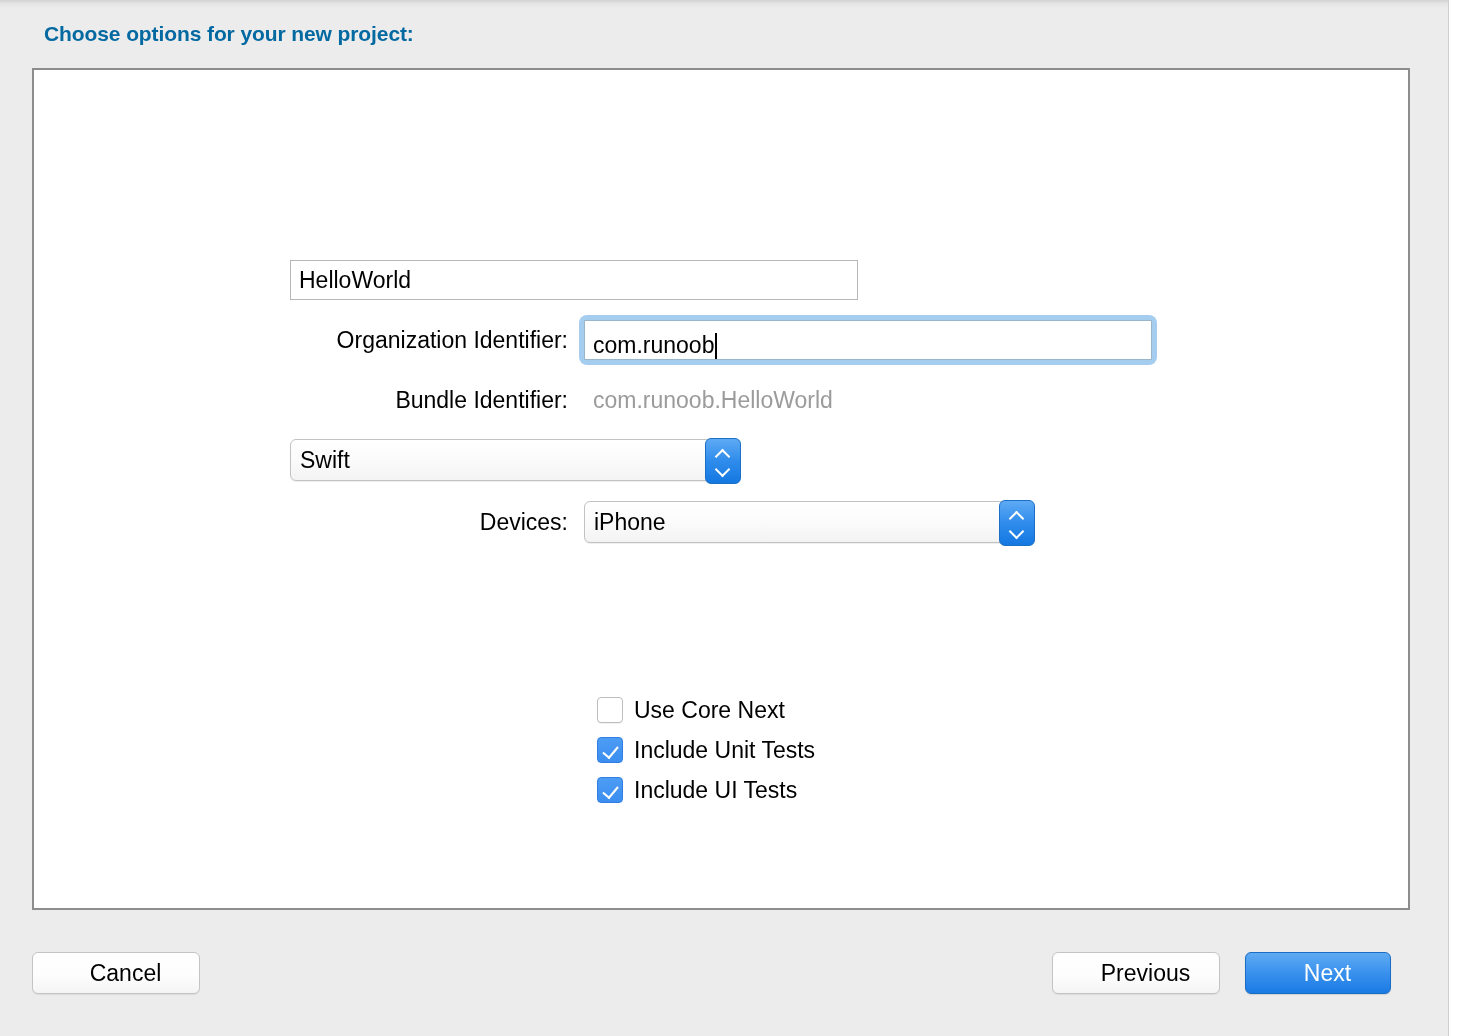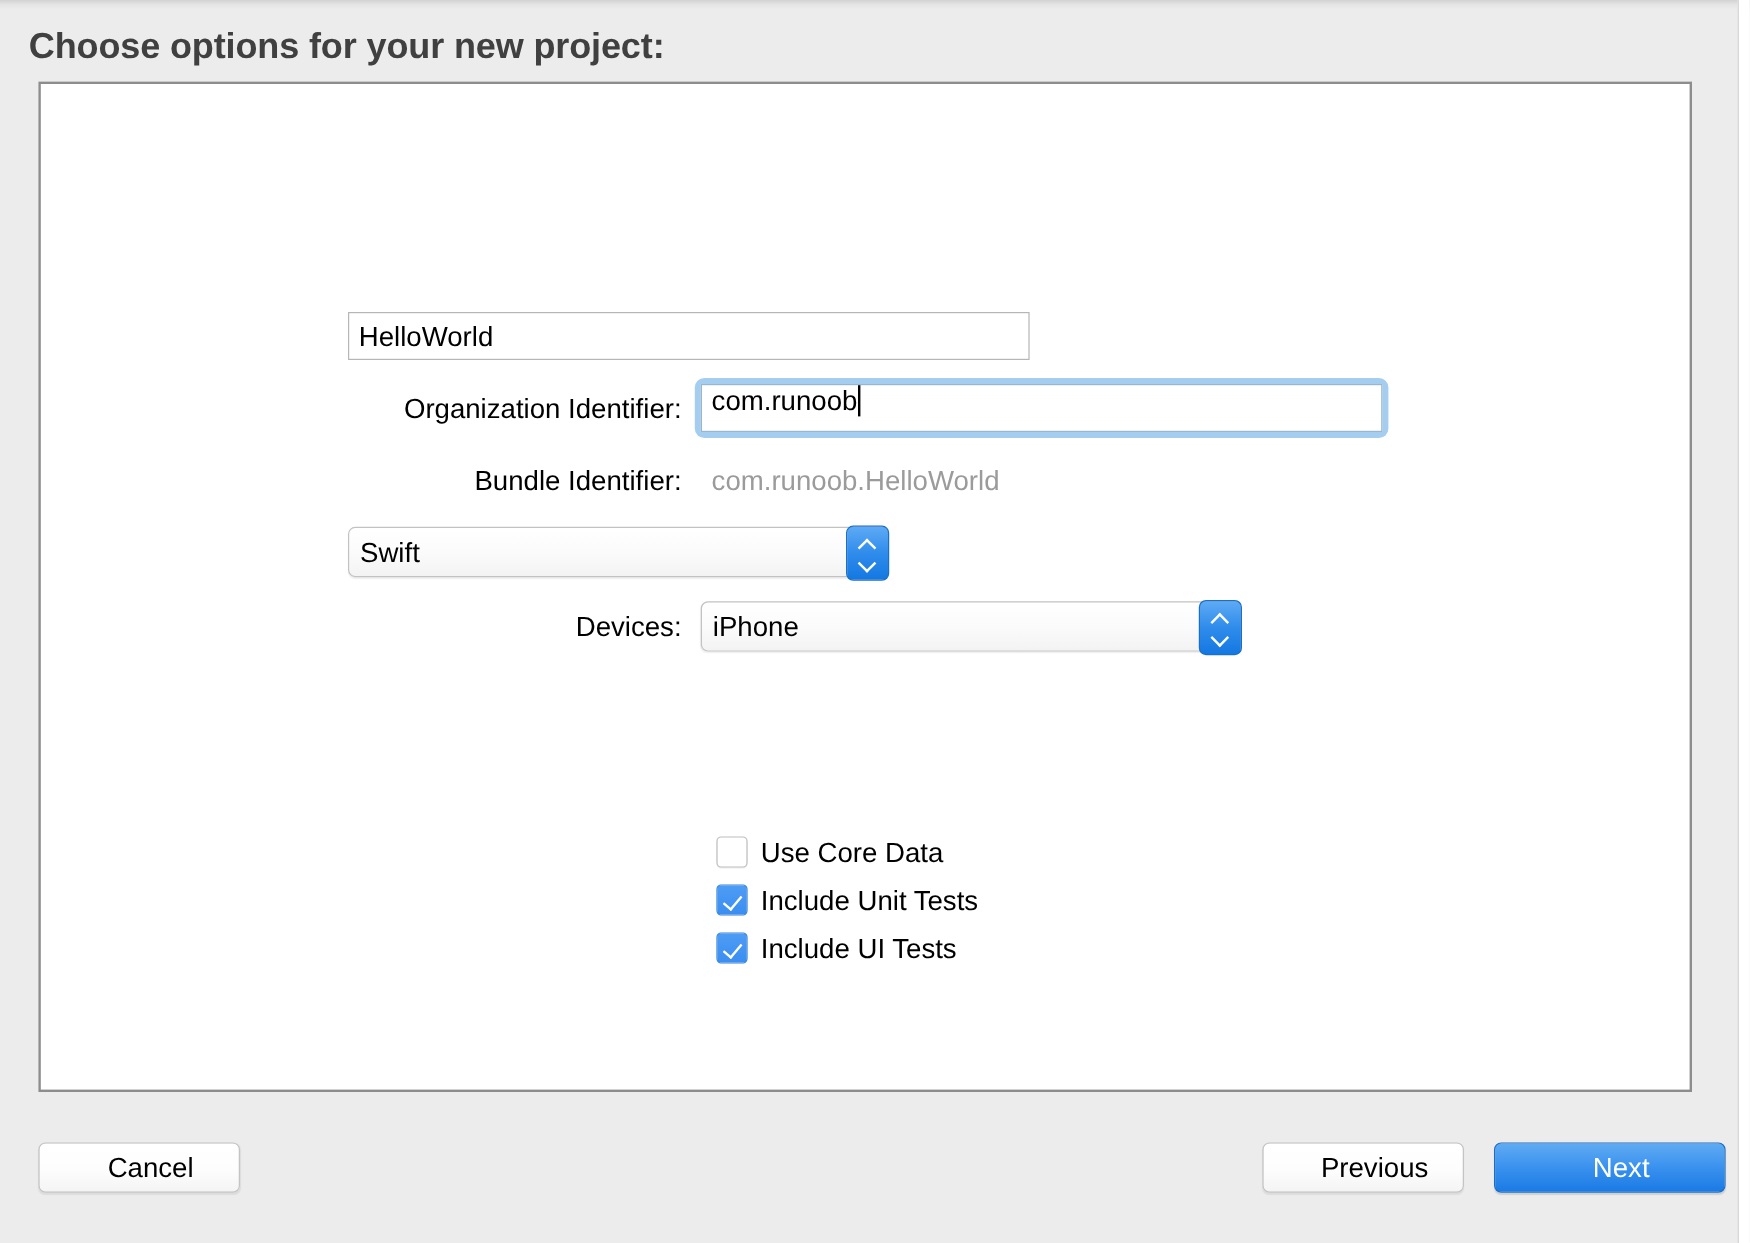--- a/index.html
+++ b/index.html
@@ -29,25 +29,25 @@
     top: 0; left: 1448px;
     width: 10px;
     height: 1036px;
     background: #ffffff;
     border-left: 1px solid #cfcfcf;
   }
 
   
   .sheet-title {
     position: absolute;
-    left: 24px;
+    left: 44px;
     top: 22px;
-    font-size: 30px;
+    font-size: 21px;
     font-weight: bold;
-    color: #404040;
+    color: #0369a1;
     letter-spacing: -0.1px;
     white-space: nowrap;
   }
 
   
   .options-panel {
     position: absolute;
     left: 32px;
     top: 68px;
     width: 1378px;
@@ -114,21 +114,21 @@
   .caret {
     display: inline-block;
     width: 2px;
     height: 26px;
     background: #000;
     vertical-align: -5px;
     margin-left: 1px;
   }
   .field-inner-text {
     display: flex;
-    align-items: flex-start;
+    align-items: flex-end;
     height: 100%;
     font-size: 23px;
   }
 
   
   .static-value {
     font-size: 23px;
     color: #9b9b9b;
     padding-left: 9px;
     white-space: nowrap;
@@ -262,21 +262,21 @@
     box-shadow: 0 1px 1px rgba(0,0,0,0.07);
   }
   .btn.primary {
     background: linear-gradient(to bottom, #5fabf3 0%, #3b92ee 48%, #1a7ae4 100%);
     border: 1px solid #1a6dc4;
     color: #ffffff;
     box-shadow: 0 1px 1px rgba(0,0,0,0.12);
   }
   #cancel-button   { left: 32px;   top: 952px; width: 168px; }
   #previous-button { left: 1052px; top: 952px; width: 168px; }
-  #next-button     { left: 1245px; top: 952px; width: 193px; }
+  #next-button     { left: 1245px; top: 952px; width: 146px; }
 </style>
 </head>
 <body>
 
 <div class="window-top-edge"></div>
 <div class="window-right-edge"></div>
 
 <div class="sheet-title">Choose options for your new project:</div>
 
 <div class="options-panel">
@@ -337,21 +337,21 @@
         </div>
       </div>
     </div>
 
   </div>
 
   <div class="checks">
 
     <div class="check-row">
       <span class="checkbox off"></span>
-      <span class="check-label">Use Core Data</span>
+      <span class="check-label">Use Core Next</span>
     </div>
 
     <div class="check-row">
       <span class="checkbox on"></span>
       <span class="check-label">Include Unit Tests</span>
     </div>
 
     <div class="check-row">
       <span class="checkbox on"></span>
       <span class="check-label">Include UI Tests</span>

